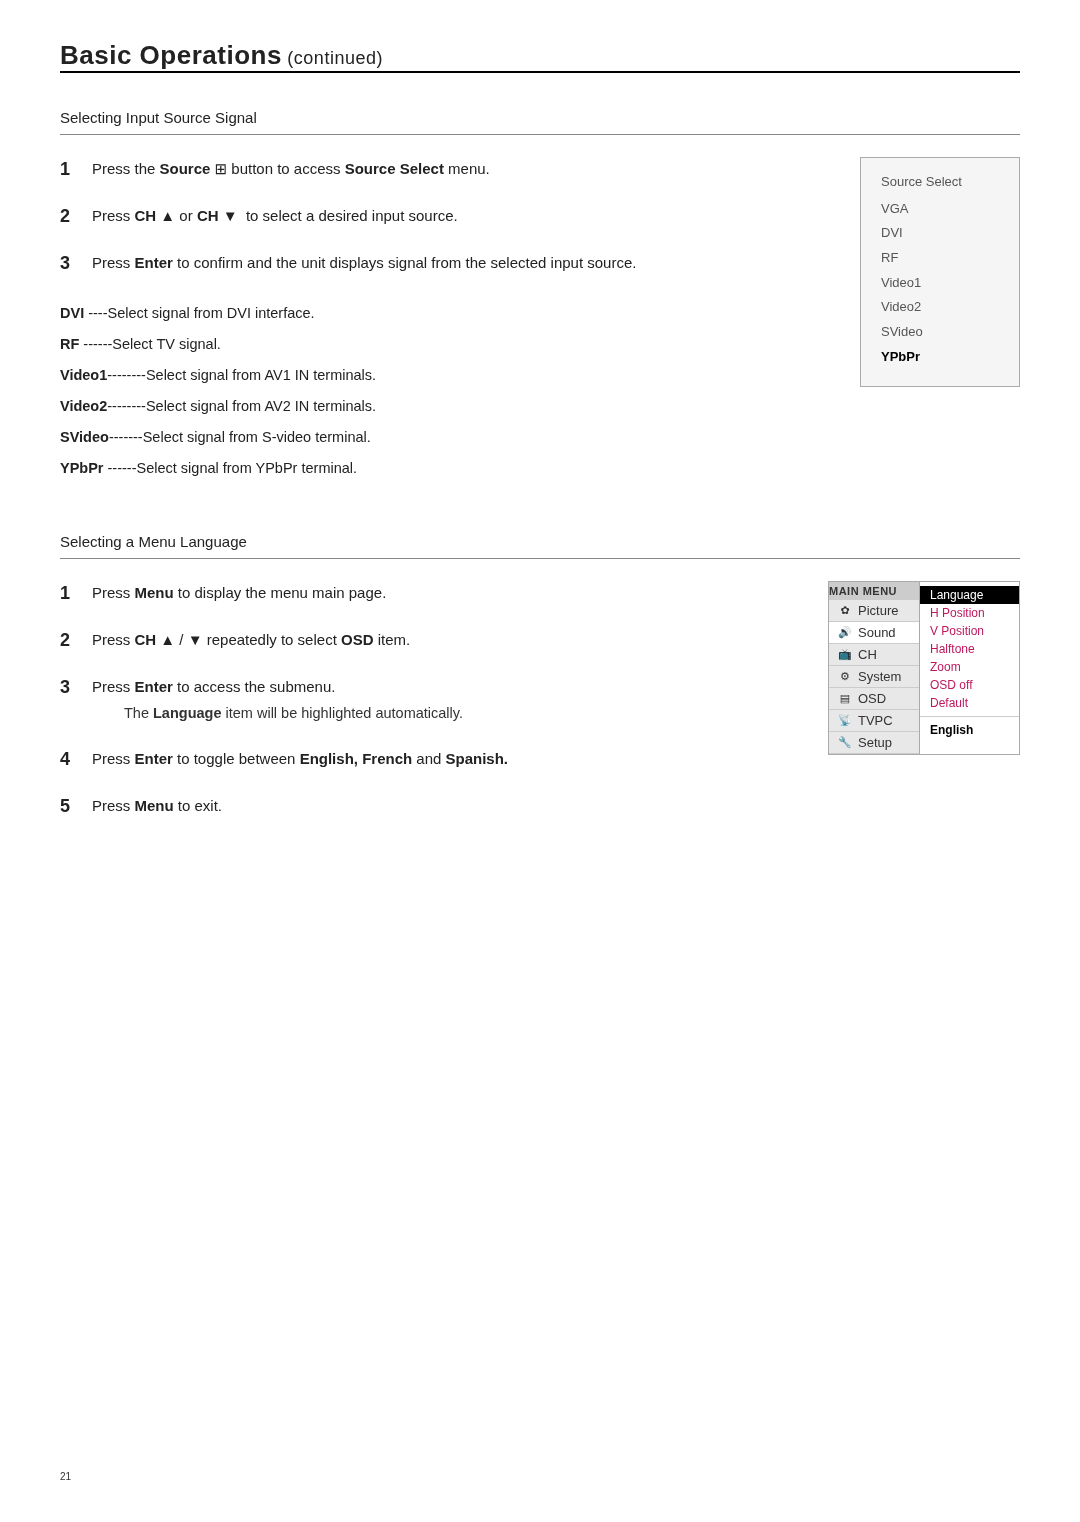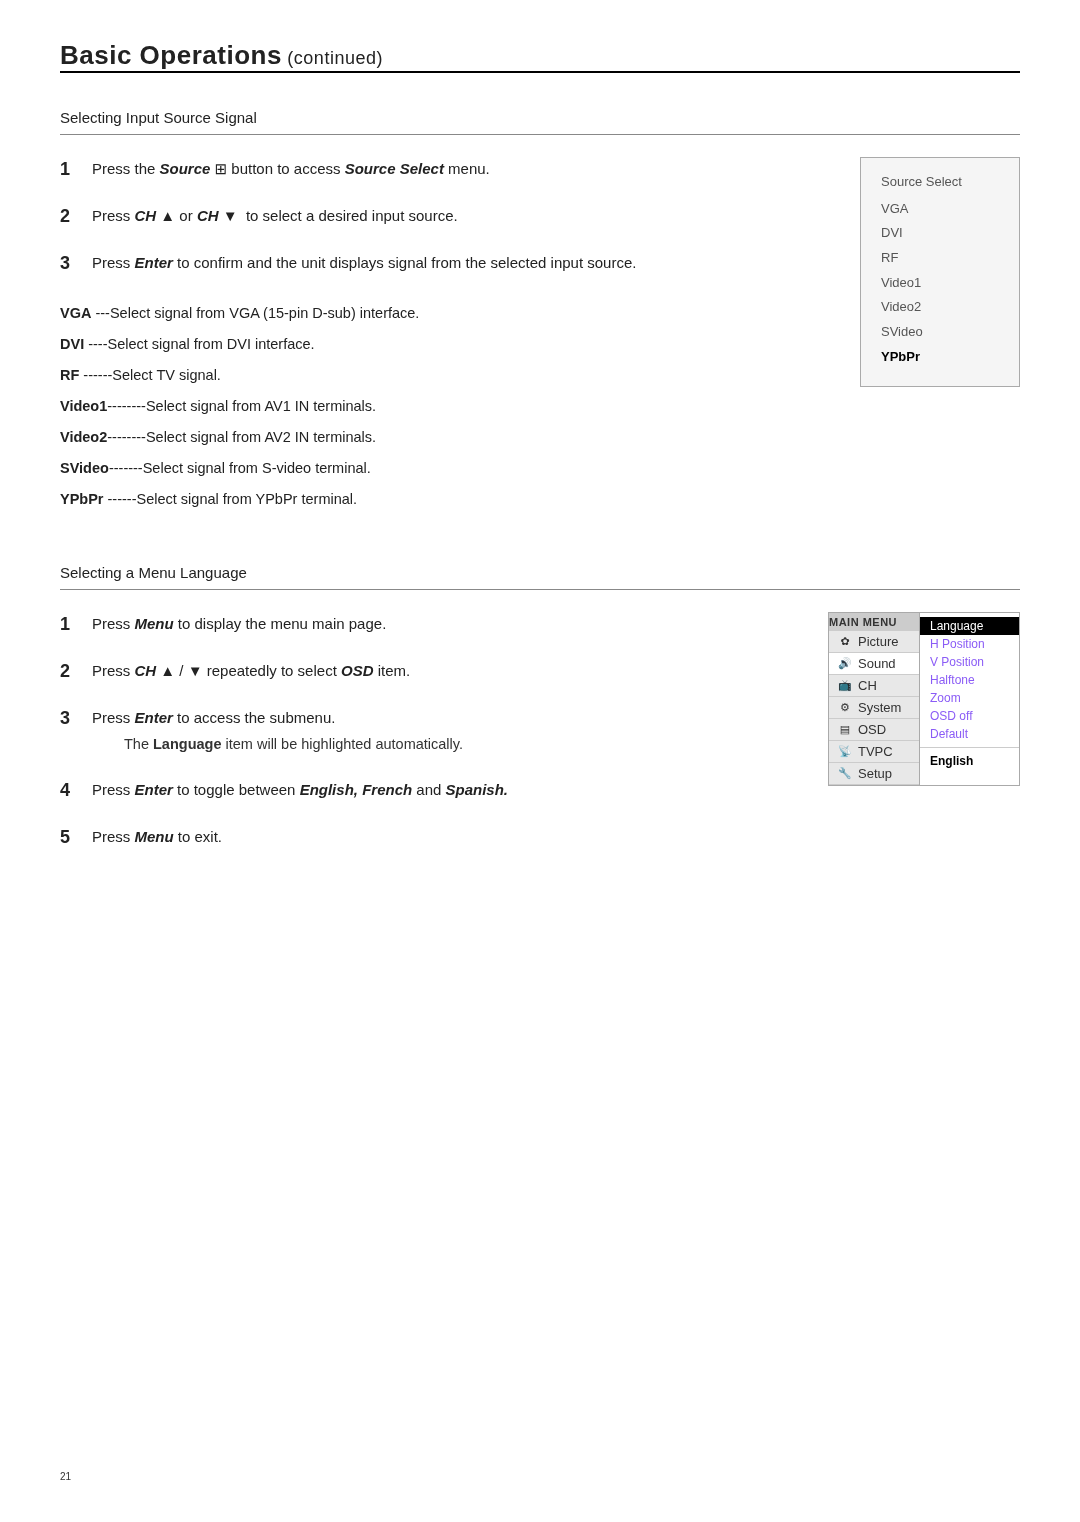--- a/index.html
+++ b/index.html
@@ -69,21 +69,20 @@
       line-height: 1.4;
     }
 
     .step-text {
       font-size: 15px;
       line-height: 1.6;
     }
 
     .step-text strong {
       font-weight: bold;
-      font-style: italic;
     }
 
     .signal-descriptions {
       margin-top: 10px;
       margin-left: 0;
       line-height: 2;
       font-size: 14.5px;
     }
 
     .signal-descriptions p {
@@ -176,21 +175,21 @@
       min-width: 100px;
       border-left: 1px solid #aaa;
       display: flex;
       flex-direction: column;
       padding: 4px 0;
     }
 
     .menu-right .right-item {
       font-size: 12px;
       padding: 2px 10px;
-      color: #8b5cf6;
+      color: #be185d;
     }
 
     .menu-right .right-item.highlighted {
       background: #000;
       color: #fff;
     }
 
     .menu-right .right-item.english-val {
       font-weight: bold;
       color: #000;
@@ -246,21 +245,20 @@
       </div>
 
       <div class="step">
         <span class="step-num">3</span>
         <span class="step-text">
           Press <strong>Enter</strong> to confirm and the unit displays signal from the selected input source.
         </span>
       </div>
 
       <div class="signal-descriptions">
-        <p><strong>VGA</strong> ---Select signal from VGA (15-pin D-sub) interface.</p>
         <p><strong>DVI</strong>  ----Select signal from DVI interface.</p>
         <p><strong>RF</strong> ------Select TV signal.</p>
         <p><strong>Video1</strong>--------Select signal from AV1 IN  terminals.</p>
         <p><strong>Video2</strong>--------Select signal from AV2 IN  terminals.</p>
         <p><strong>SVideo</strong>-------Select signal from S-video terminal.</p>
         <p><strong>YPbPr</strong> ------Select signal from YPbPr terminal.</p>
       </div>
 
     </div>
 

